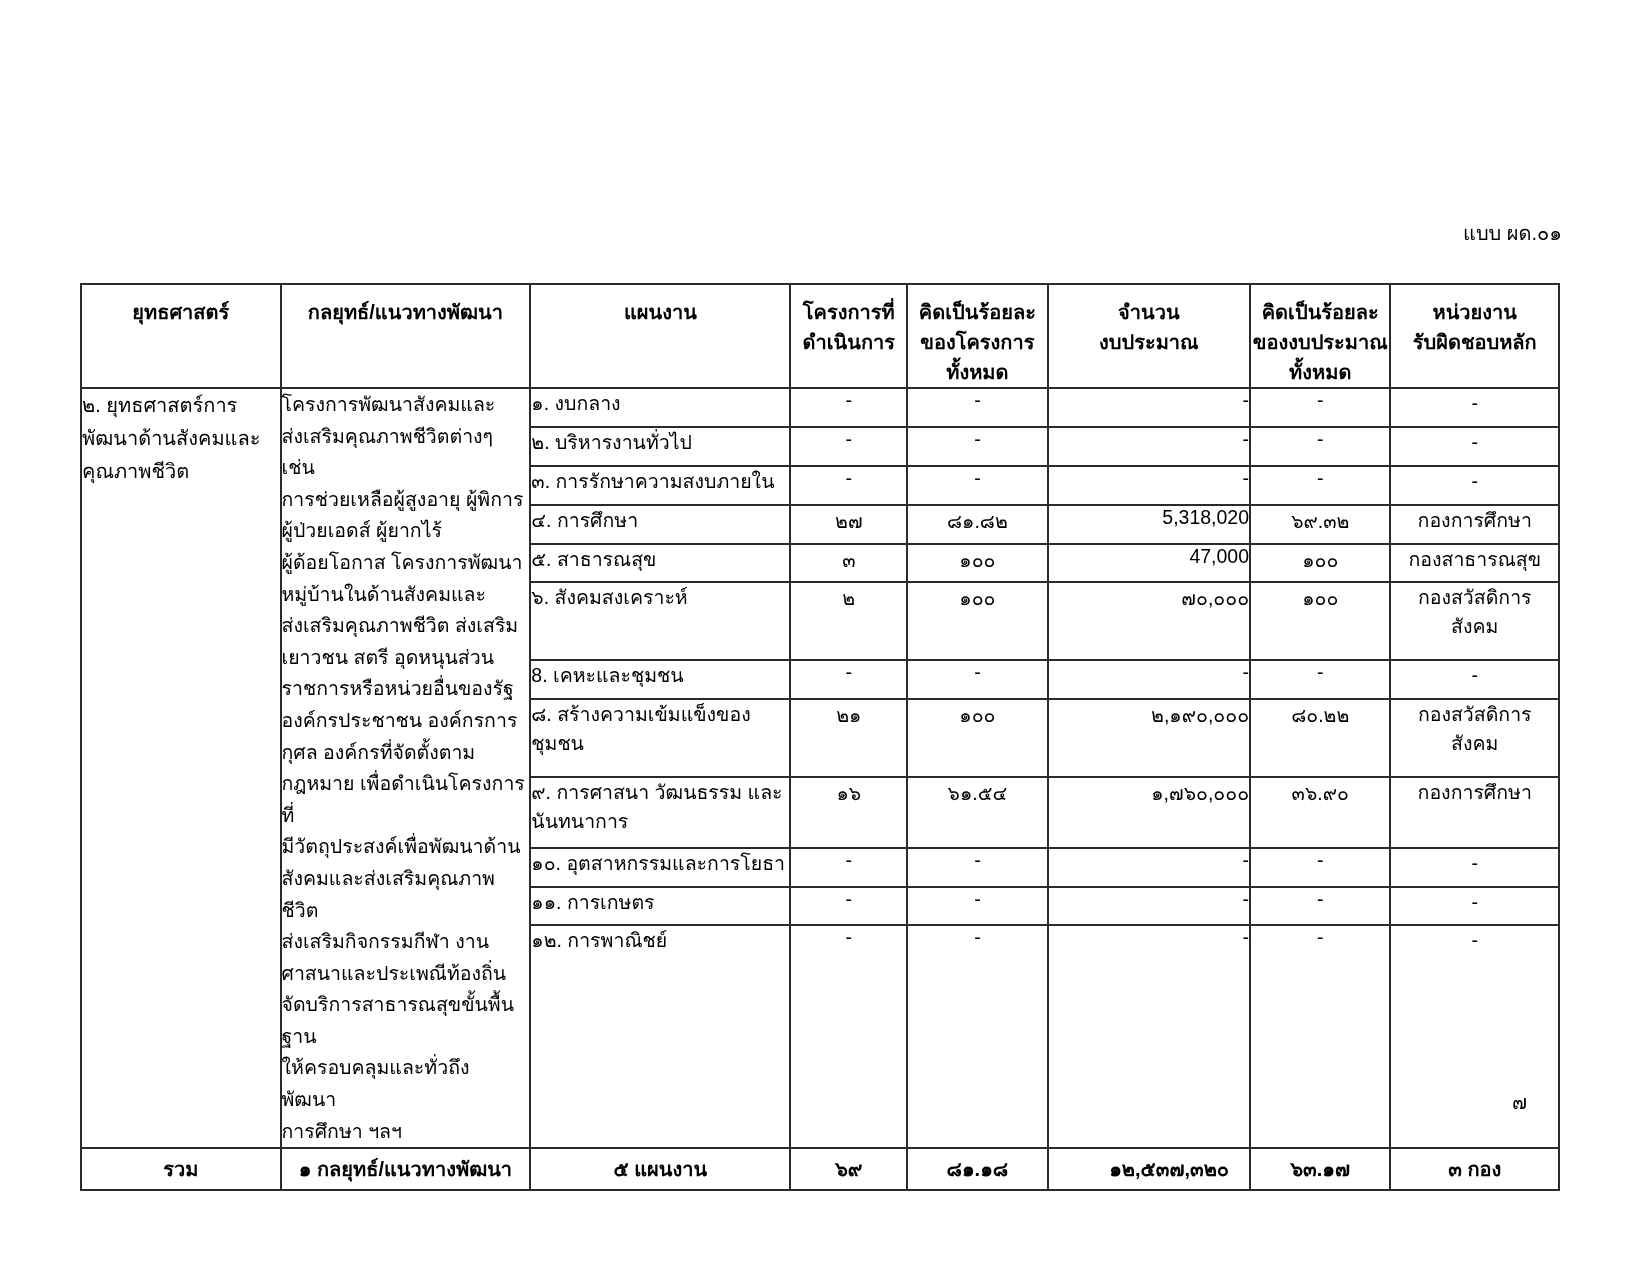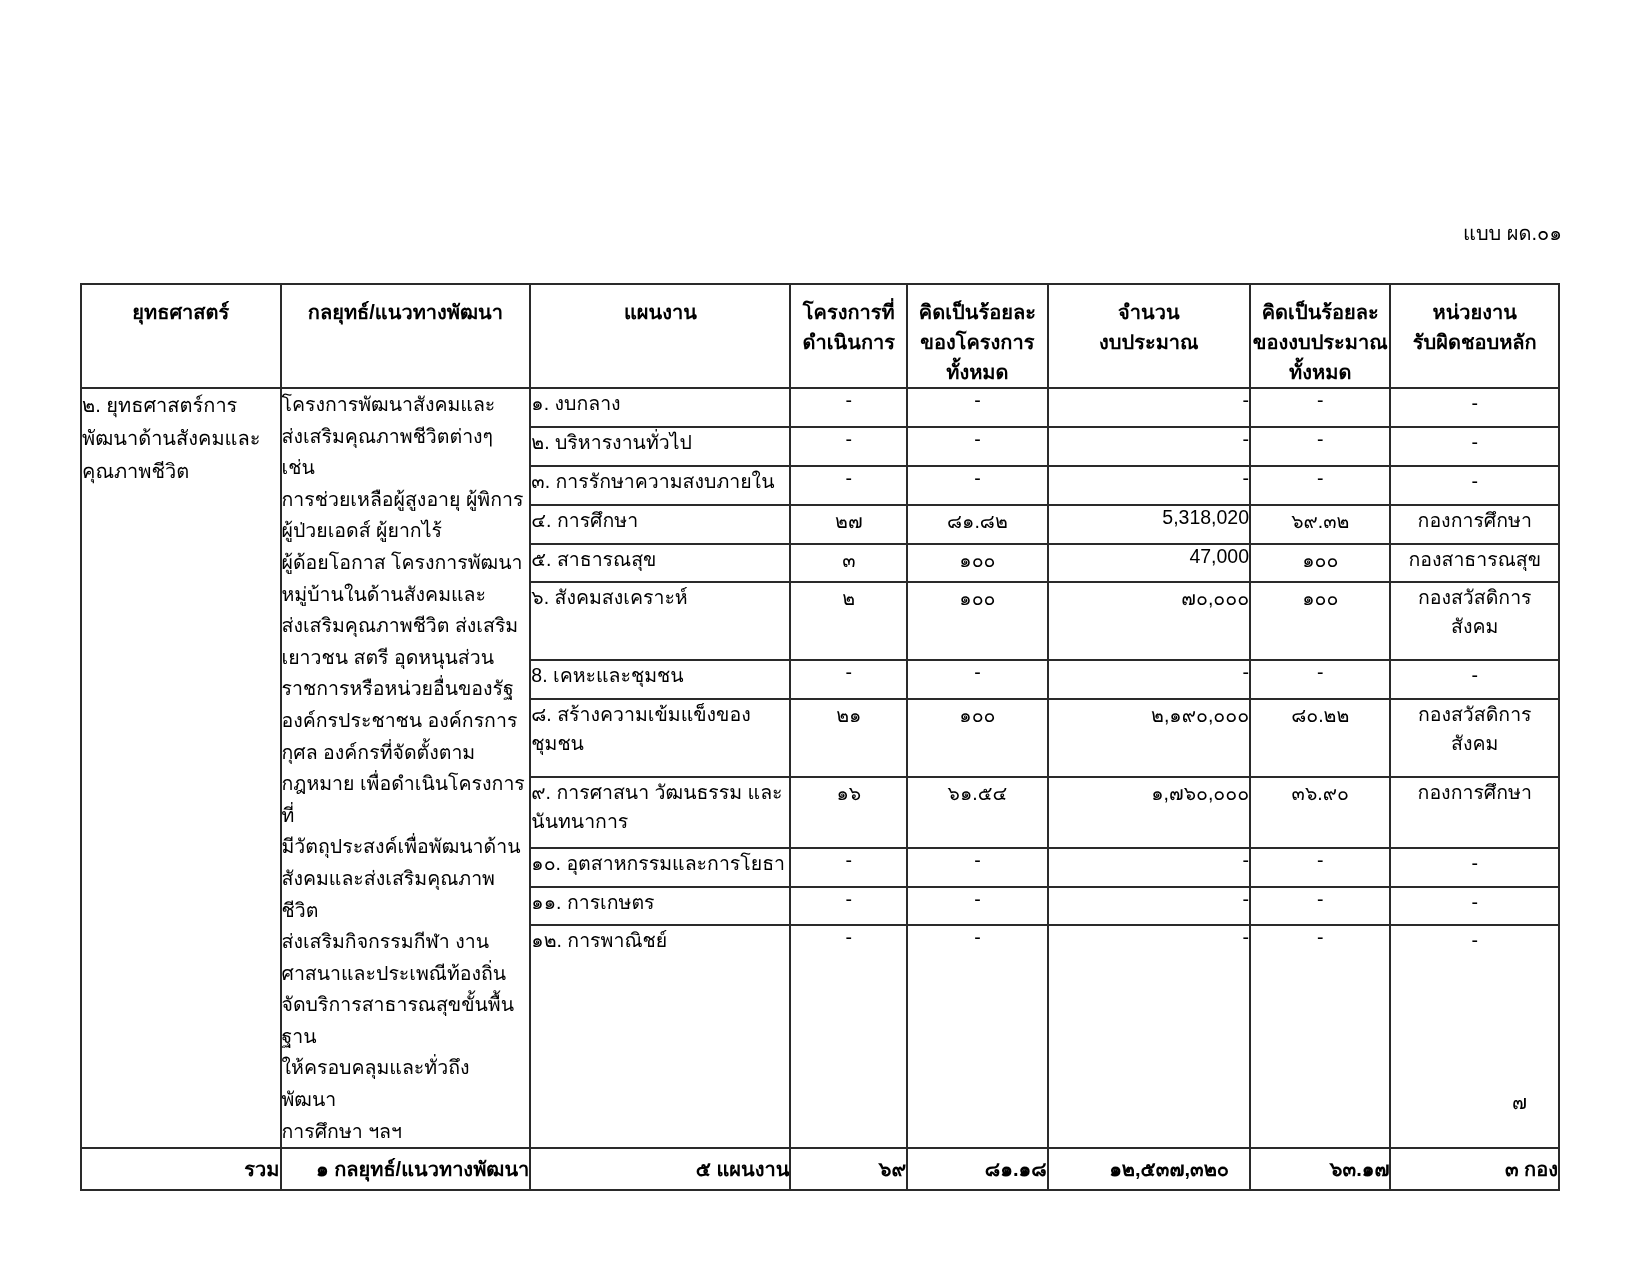--- a/index.html
+++ b/index.html
@@ -100,21 +100,21 @@
     padding-top: 4px;
     white-space: pre-line;
   }
   
   tr.total { height: 42px; }
   tr.total td {
     font-weight: bold;
     font-size: 20px;
     vertical-align: middle;
   }
-  tr.total td.c { text-align: right; }
+  tr.total td.c { text-align: center; }
   tr.total td.budget-t { text-align: right; padding-right: 20px; }
 </style>
 </head>
 <body>
 
 <div class="form-label">แบบ ผด.๐๑</div>
 
 <table class="main">
   <colgroup>
     <col class="c1">

